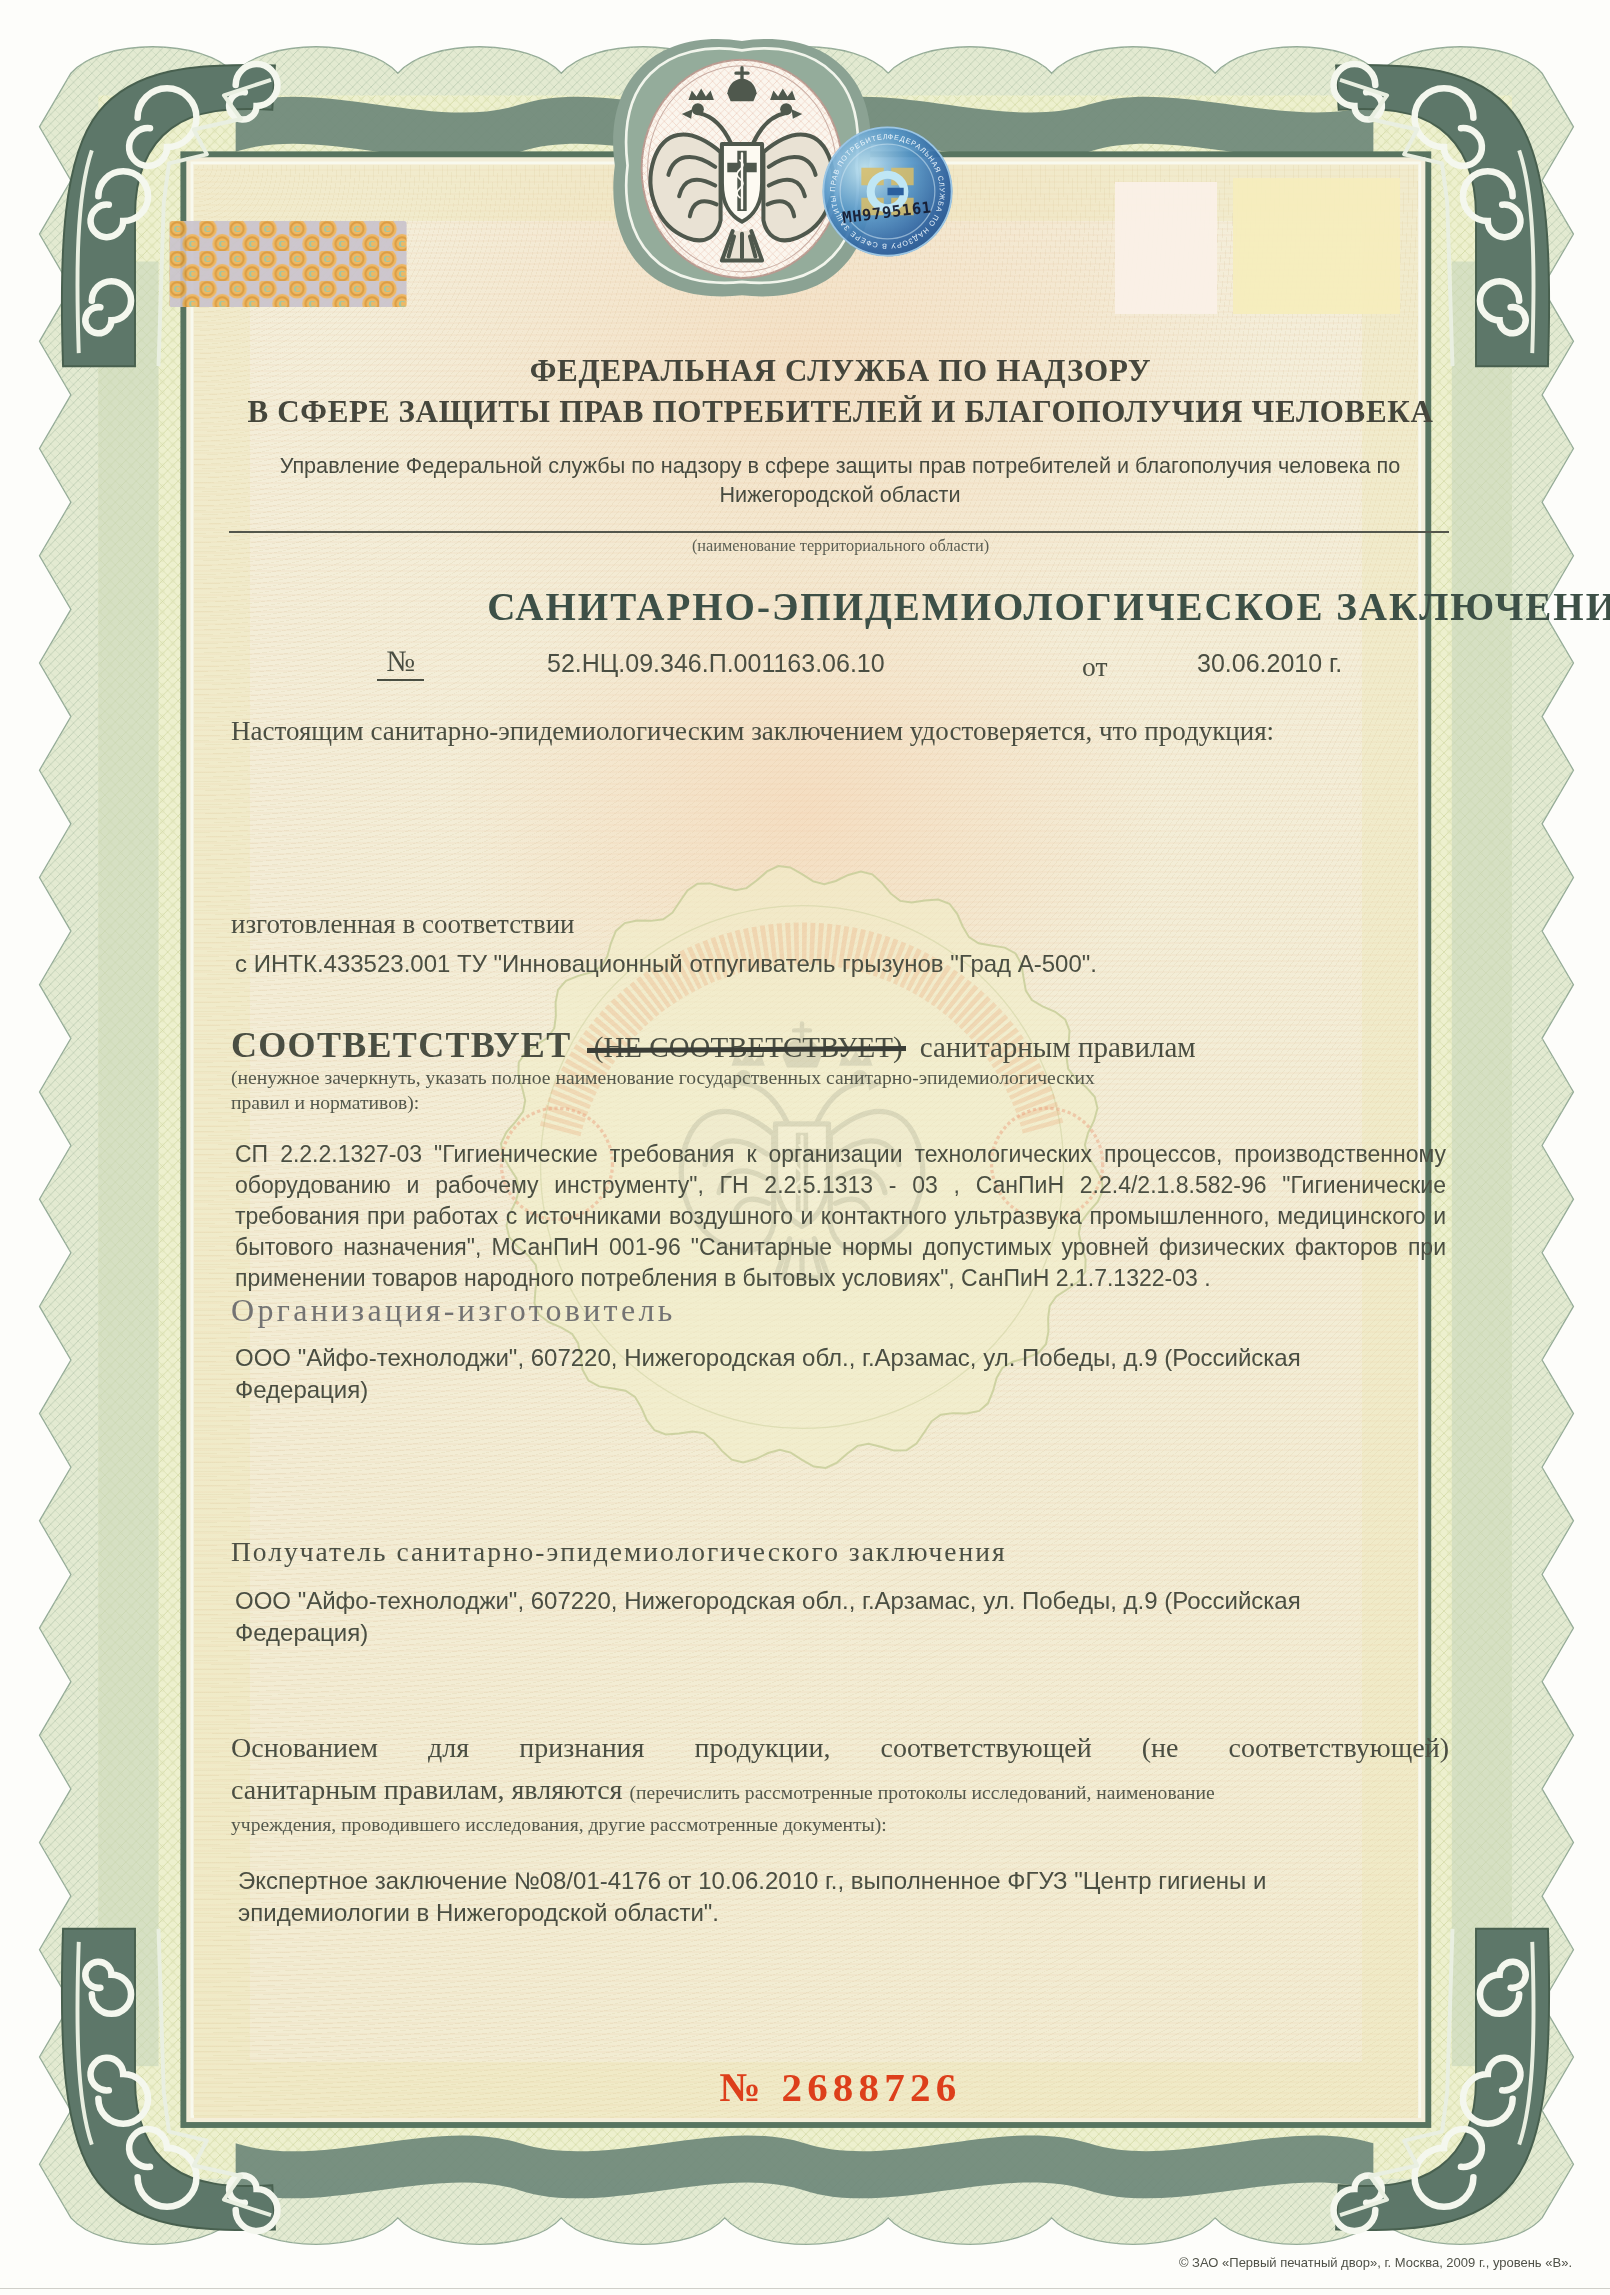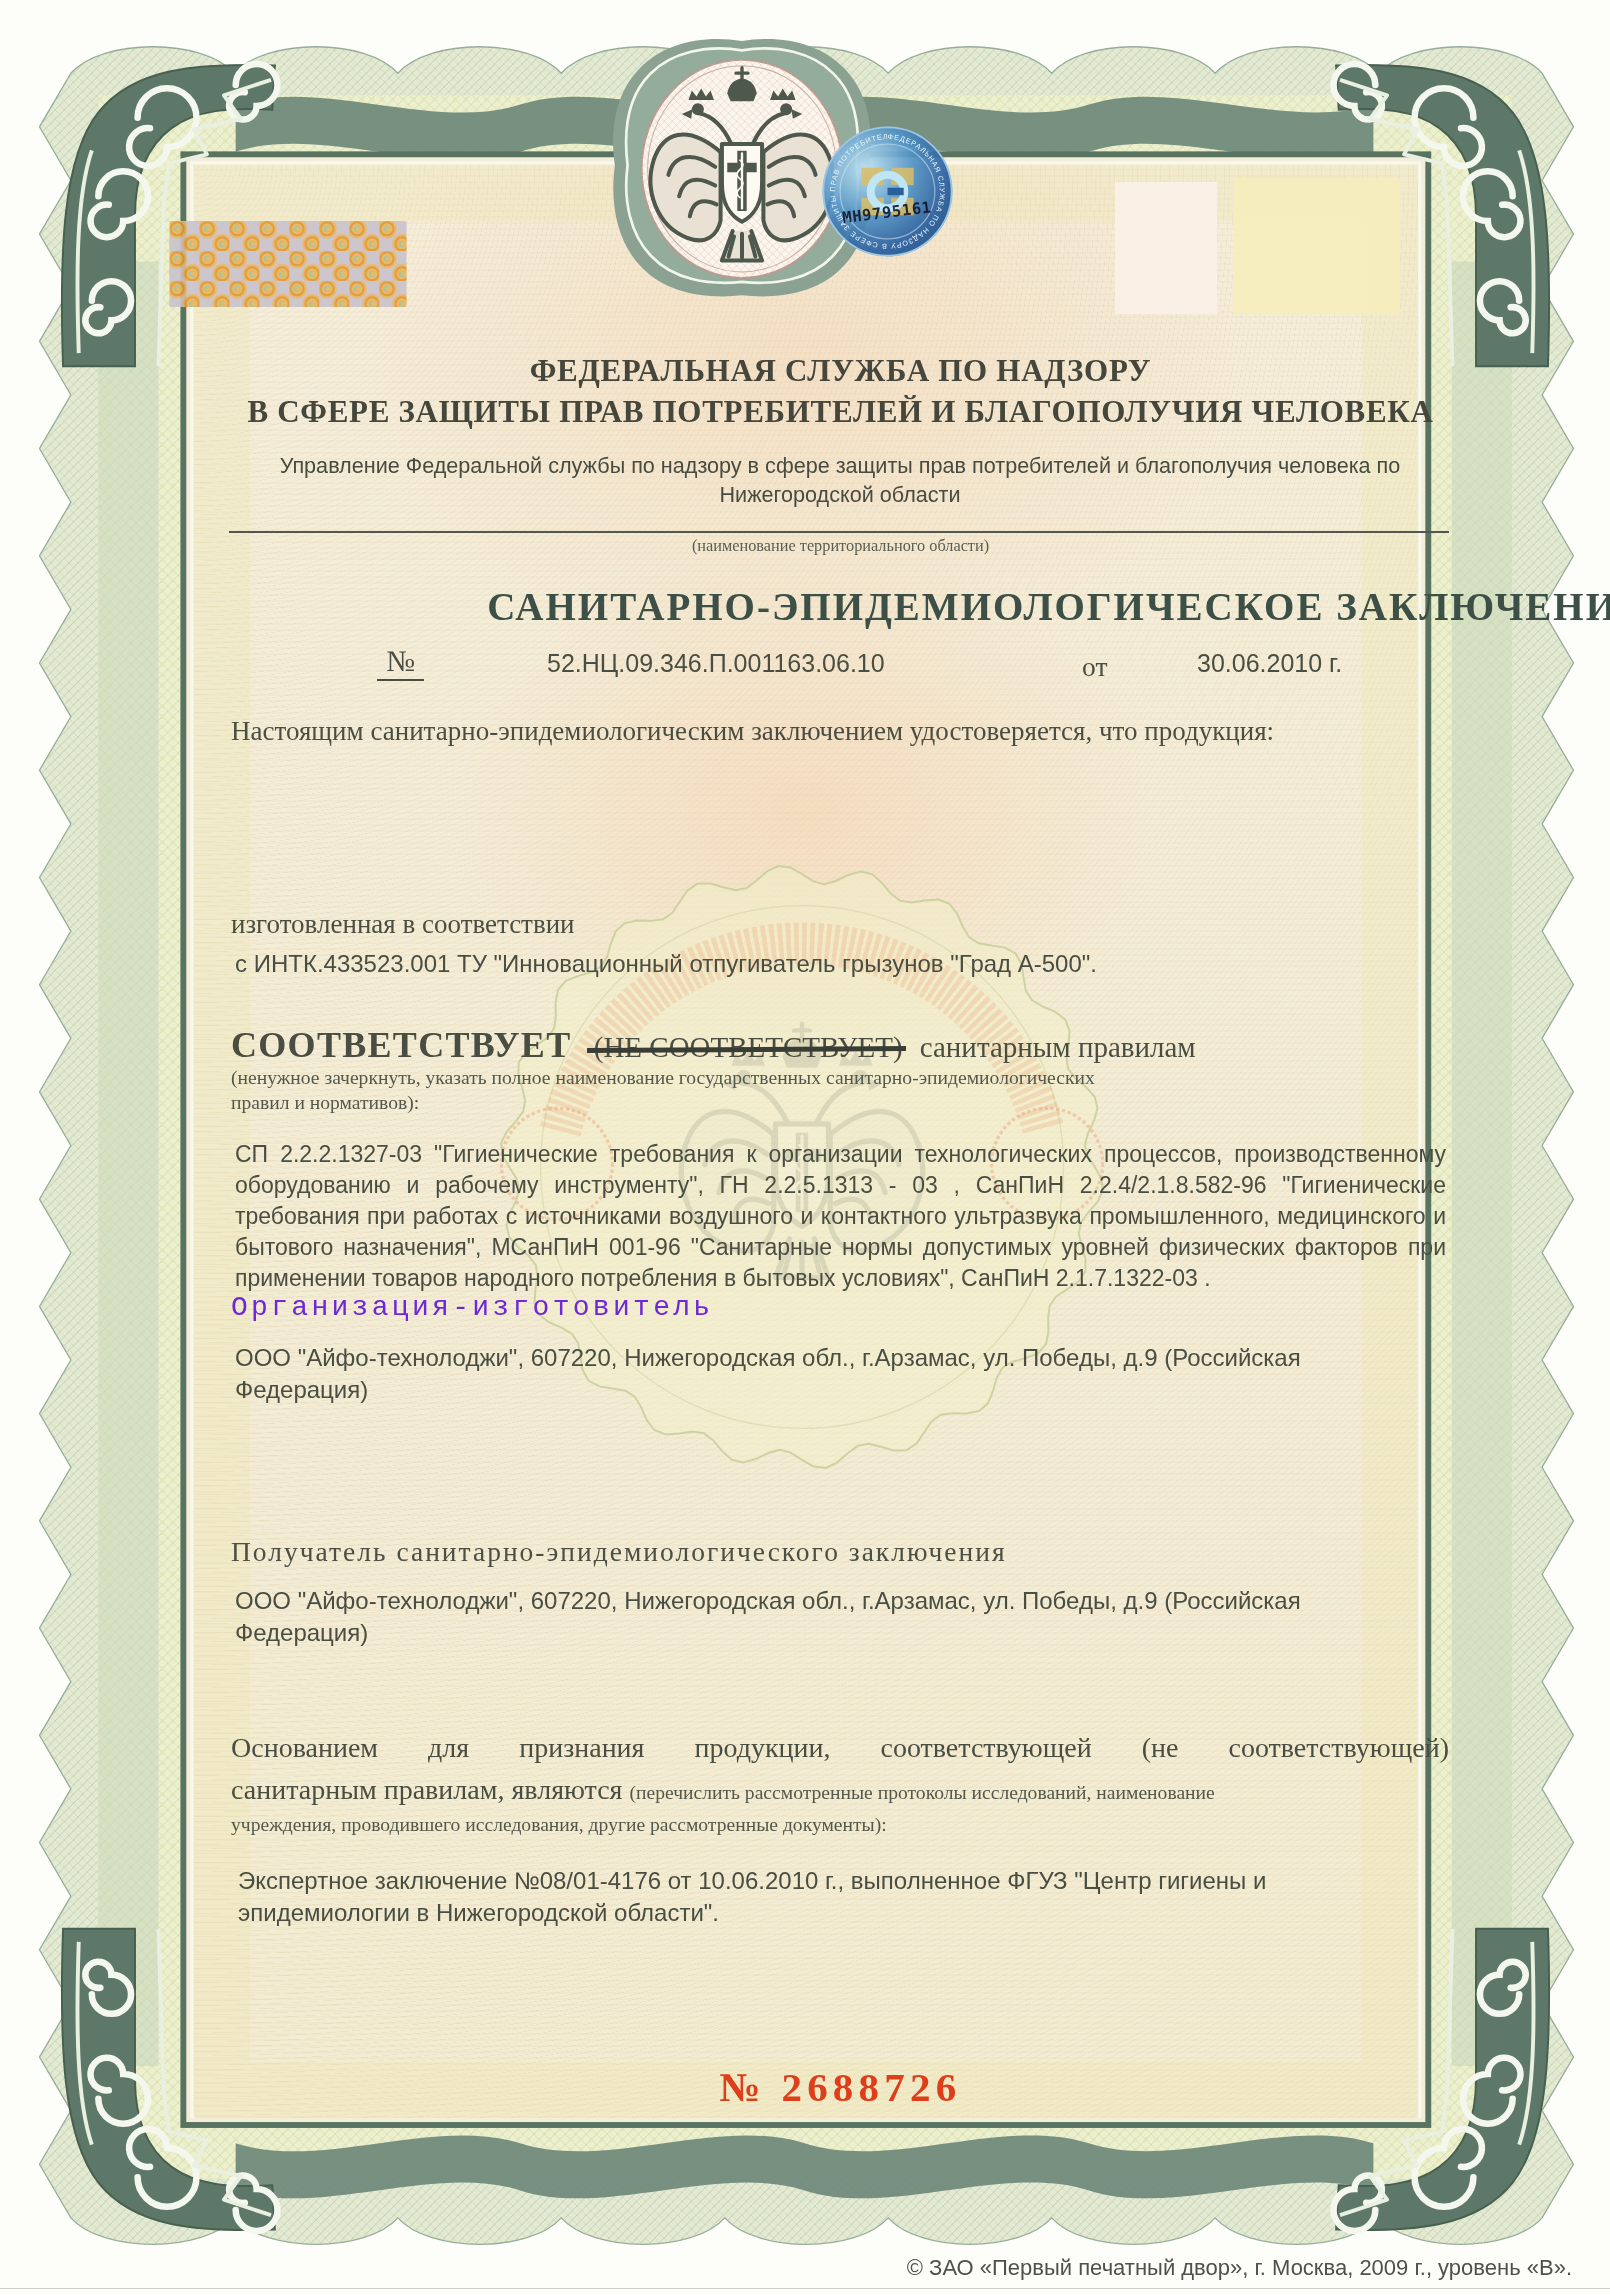--- a/index.html
+++ b/index.html
@@ -28,26 +28,26 @@
   .numval{font-size:25px;}
   .otlbl{font-size:27.5px;}
   .bodyserif{font-size:27px;}
   .bodysans{font-size:24px;line-height:32px;}
   .conf-pos{font-size:36px;letter-spacing:1.3px;font-weight:bold;}
   .conf-neg{font-size:29px;position:relative;white-space:nowrap;}
   .conf-neg::after{content:"";position:absolute;left:-6.5px;right:-3.9px;top:49%;height:4.6px;background:#3a3d36;transform:rotate(-.4deg);}
   .conf-tail{font-size:29px;}
   .note{font-size:19.6px;color:#54584c;}
   .regs{font-size:23px;line-height:31px;text-align:justify;}
-  .lbl-spaced{font-size:28px;letter-spacing:3.3px;color:#6d28d9;font-family:Liberation Mono, monospace;}
+  .lbl-spaced{font-size:32px;letter-spacing:3.3px;color:#737373;}
   .lbl-spaced2{font-size:27.5px;letter-spacing:2px;color:#4b4f44;}
   .basis1{font-size:28px;text-align:justify;text-align-last:justify;width:1218px;}
   .basis2{font-size:28px;}
   .rednum{font-weight:bold;font-size:41px;letter-spacing:5.2px;color:#dd3f1b;width:100%;}
-  .footer{font-size:22px;color:#4f5148;font-family:"Liberation Sans","DejaVu Sans",sans-serif;}
+  .footer{font-size:13px;color:#4f5148;font-family:"Liberation Sans","DejaVu Sans",sans-serif;}
   .rect-pink{background:rgba(250,240,231,.95);}
   .rect-yellow{background:rgba(245,237,189,.95);}
   .botline{position:absolute;left:0;top:2288px;width:1611px;height:1.3px;background:#cfcfc8;}
   .sw{fill:none;stroke:#f4f7ee;stroke-width:10;stroke-linecap:round;}
   .sw2{fill:none;stroke:#e9efe1;stroke-width:6;stroke-linejoin:round;}
 </style>
 </head>
 <body>
 
 <div class="page">

